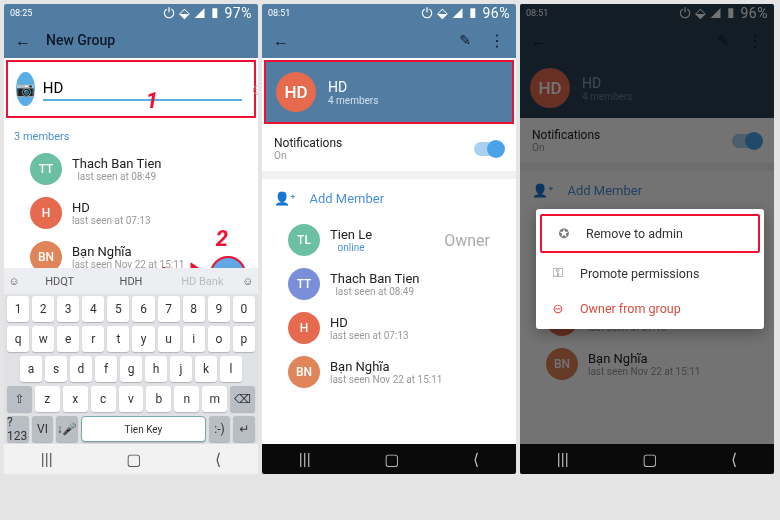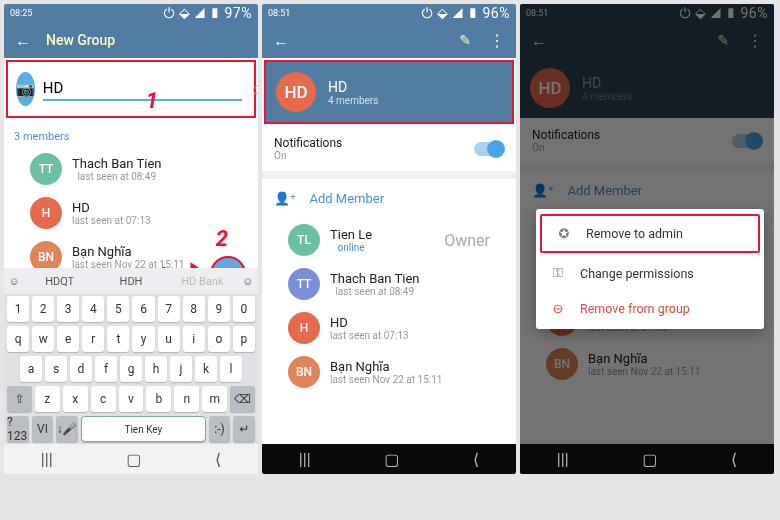--- a/index.html
+++ b/index.html
@@ -2,21 +2,21 @@
 <html><head>
 <meta charset="utf-8">
 <style>
   * { margin:0; padding:0; box-sizing:border-box; font-family:-apple-system,Roboto,Arial,sans-serif; }
   body { background:#e5e5e5; width:780px; height:520px; overflow:hidden; position:relative; }
   .stage { display:flex; gap:4px; padding:4px; }
   .phone { width:254px; height:470px; background:#fff; position:relative; overflow:hidden; border-radius:2px; }
   .statusbar { height:18px; background:#517da2; color:#fff; font-size:9px; display:flex; justify-content:space-between; align-items:center; padding:0 6px; }
   .statusbar.dark { background:#2b4255; }
   .sb-left{font-size:9px;} .sb-right{font-size:14px; letter-spacing:.5px;}
-  .appbar { background:#517da2; color:#fef9c3; height:36px; display:flex; align-items:center; padding:0 10px; gap:14px; font-size:14px; }
+  .appbar { background:#517da2; color:#0f172a; height:36px; display:flex; align-items:center; padding:0 10px; gap:14px; font-size:14px; }
   .appbar.dark { background:#2b4255; }
   .appbar .title { flex:1; font-weight:500; }
   .icon { width:18px; height:18px; display:inline-flex; align-items:center; justify-content:center; }
   .back-arrow::before { content:"←"; font-size:16px; }
   .pencil::before { content:"✎"; font-size:14px; }
   .dots::before { content:"⋮"; font-size:16px; }
   
   .inputrow { background:#fff; padding:10px 8px; display:flex; align-items:center; gap:8px; border:2px solid #e13; margin:2px; position:relative; }
   .cam { width:34px; height:34px; border-radius:50%; background:#5aaee4; display:flex; align-items:center; justify-content:center; color:#fff; font-size:15px; }
   .name-input { flex:1; border:none; border-bottom:2px solid #5aaee4; font-size:15px; padding:2px 0; outline:none; }
@@ -313,25 +313,25 @@
         </div>
   </div>
   <div class="overlay"></div>
   <div class="ctx" id="ctx">
         <div class="ctx-item hl">
      <span class="ci-ic">✪</span>
      <span>Remove to admin</span>
         </div>
         <div class="ctx-item">
      <span class="ci-ic">⚿</span>
-     <span>Change permissions</span>
+     <span>Promote permissions</span>
         </div>
         <div class="ctx-item red">
      <span class="ci-ic">⊖</span>
-     <span>Remove from group</span>
+     <span>Owner from group</span>
         </div>
       </div>
   <div class="navbar dark">
     <span>|||</span>
     <span>▢</span>
     <span>⟨</span>
   </div>
 </div>
 </div>
 

